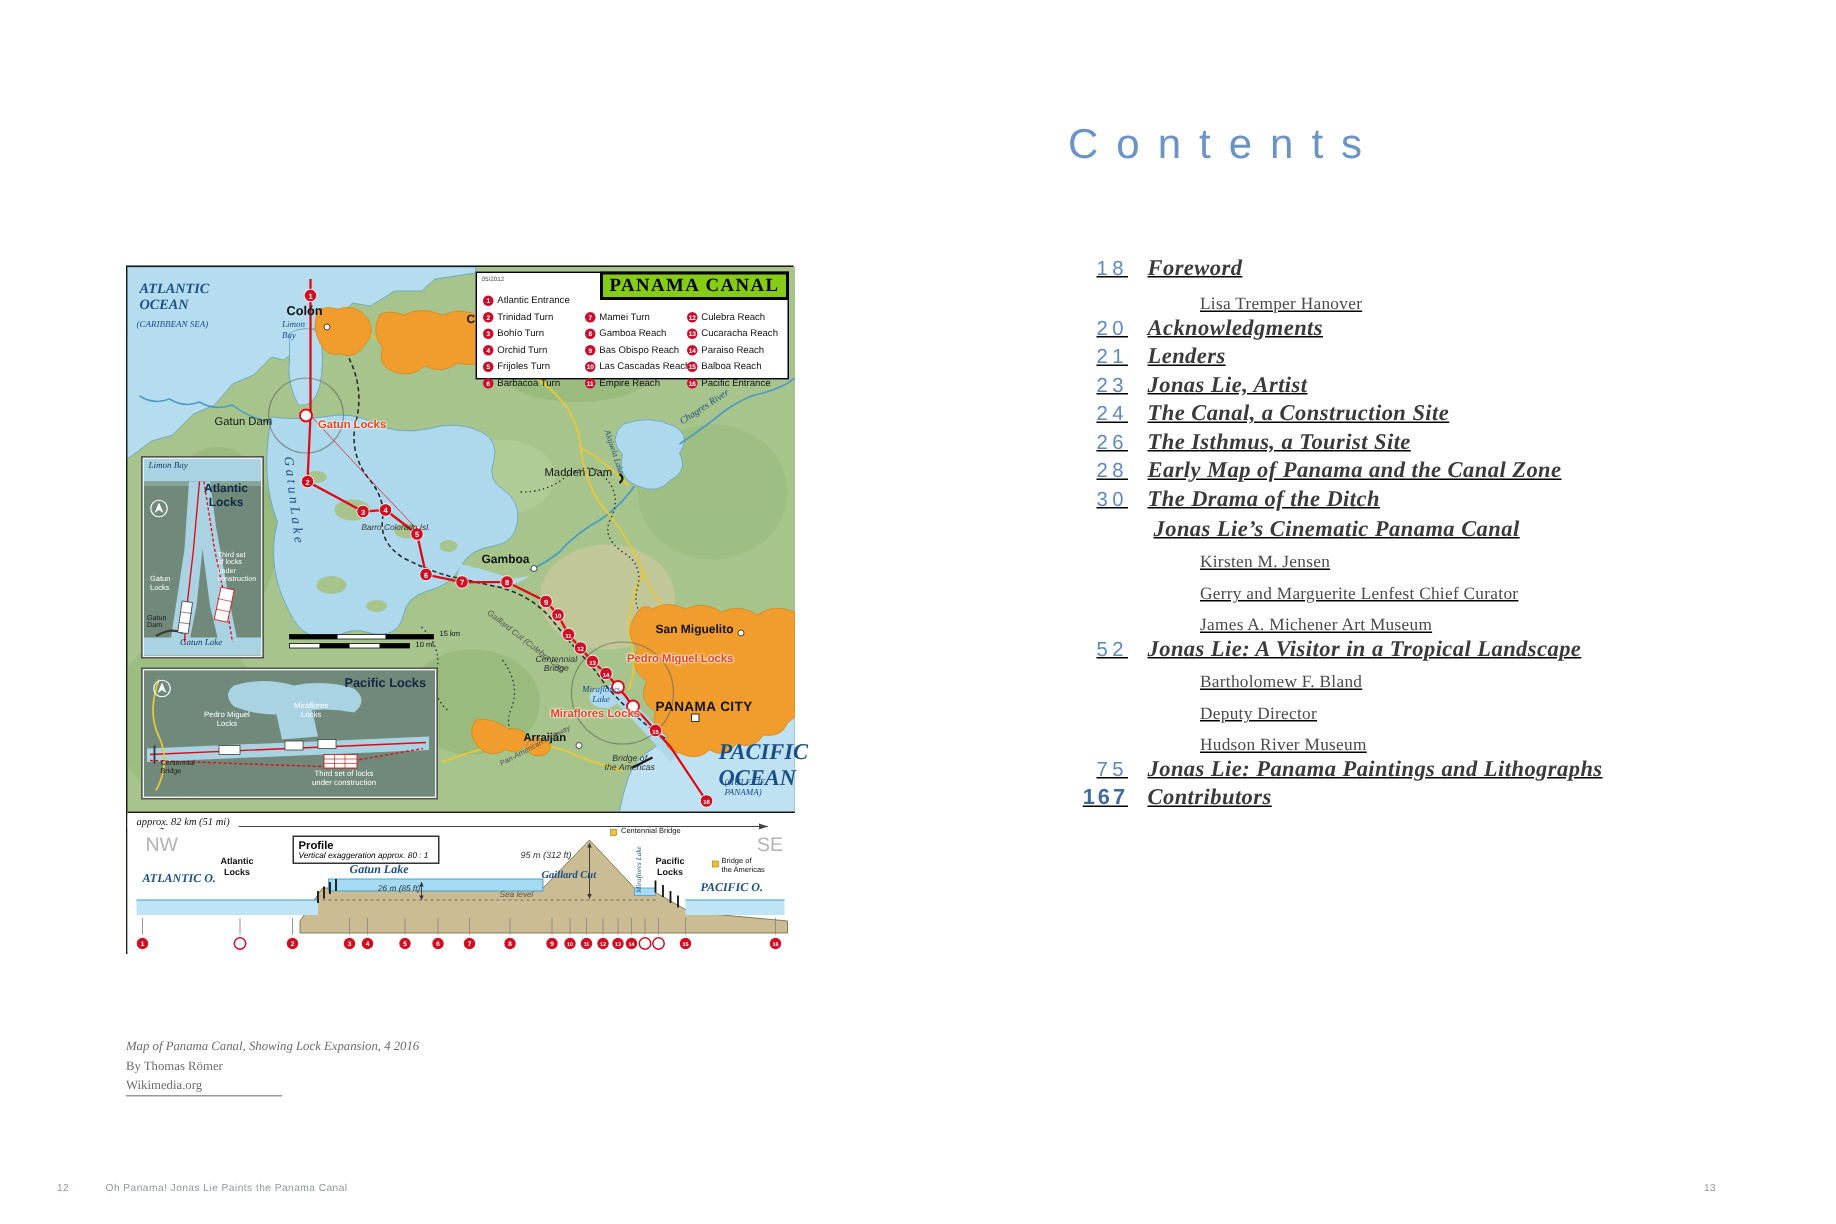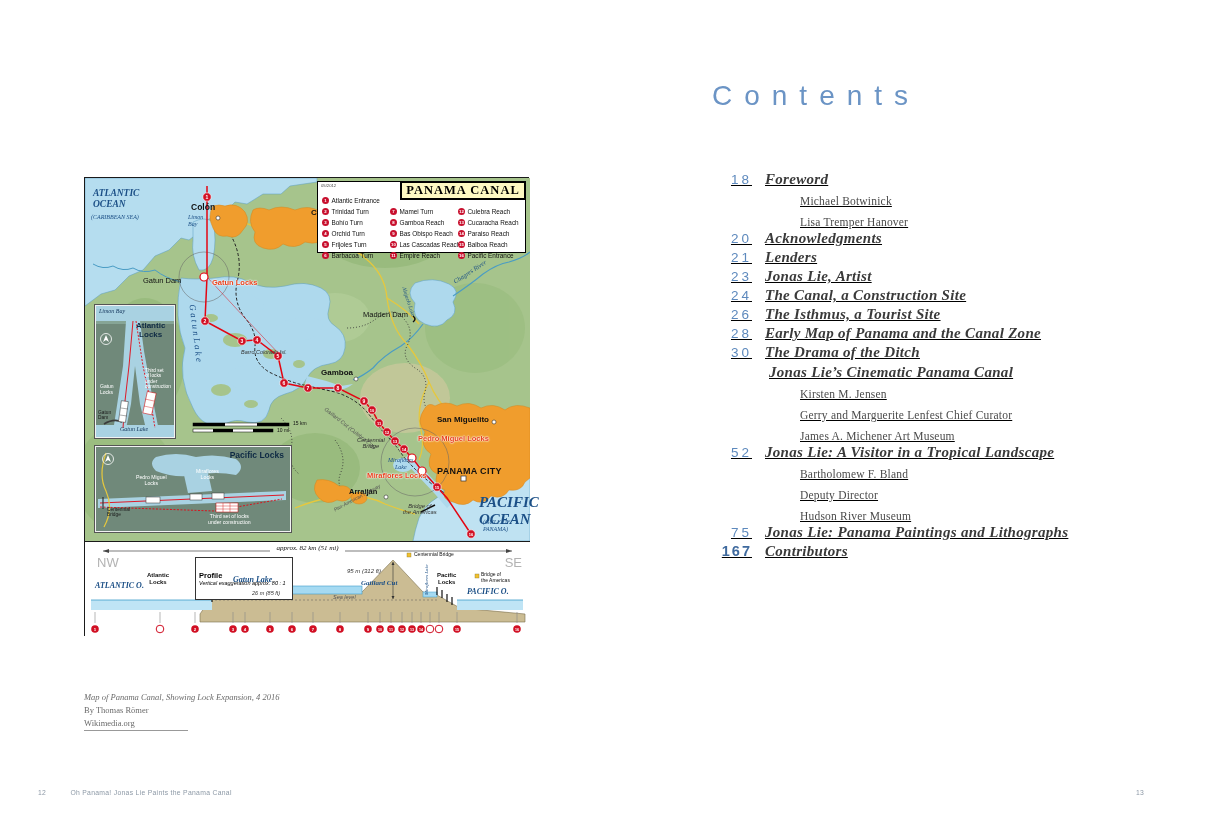--- a/index.html
+++ b/index.html
@@ -13,35 +13,35 @@
        font-family:"Liberation Sans",sans-serif;color:#111;}
   .it{font-style:italic;} .b{font-weight:bold;}
   .blue{color:#1b4f86;font-family:"Liberation Serif",serif;}
   .redlbl{color:#e8401c;font-weight:bold;
           text-shadow:0 0 2px #fff,0 0 2px #fff,0 0 1px #fff;}
   .whitelbl{color:#ffffff;}
   
   #legend{position:absolute;left:232px;top:3px;width:209px;height:72px;background:#fff;
           border:1px solid #000;box-sizing:border-box;font-family:"Liberation Sans",sans-serif;}
   #legend-title{position:absolute;left:82px;top:-1px;right:-1px;height:19px;border:2px solid #000;
-          background:#fef9c3;box-sizing:border-box;text-align:center;font-family:"Liberation Serif",serif;
+          background:#84cc16;box-sizing:border-box;text-align:center;font-family:"Liberation Serif",serif;
           font-weight:bold;font-size:12.5px;letter-spacing:1px;line-height:15px;}
   .lg-col{position:absolute;}
   .lg-item{display:flex;align-items:center;height:11px;font-size:6.4px;color:#111;}
   .lg-dot{width:7px;height:7px;border-radius:50%;background:#c8102e;color:#fff;font-size:4.3px;
           font-weight:bold;text-align:center;line-height:7px;margin-right:2.5px;flex:0 0 7px;}
   #legend-edition{position:absolute;left:3px;top:1px;font-size:4.2px;color:#444;}
   
   .inset{position:absolute;background:#70897a;border:1px solid #f2f2f2;
          outline:1px solid #555;box-sizing:border-box;}
   
   #profile{position:absolute;left:0;top:363px;width:445px;height:96px;background:#fff;
            border-top:1px solid #1a1a1a;box-sizing:border-box;overflow:hidden;}
   .pf-box{position:absolute;left:110px;top:15px;width:90px;border:1px solid #333;background:#fff;
-          padding:13px 3px;font-family:"Liberation Sans",sans-serif;}
+          padding:1px 3px;font-family:"Liberation Sans",sans-serif;}
   
   #caption{position:absolute;left:84px;top:691px;width:320px;font-size:8.5px;color:#6b6b6b;
            line-height:13px;font-family:"Liberation Serif",serif;}
   #caption .u{border-bottom:1px solid #999;display:inline-block;width:104px;}
   .footer{position:absolute;top:789px;font-family:"Liberation Sans",sans-serif;
           font-size:6.8px;color:#8d99a6;letter-spacing:0.3px;}
   
   #toc-heading{position:absolute;left:712px;top:80px;font-family:"Liberation Sans",sans-serif;
                font-size:28px;letter-spacing:12px;color:#6b94c5;}
   #toc{position:absolute;left:700px;top:170px;width:470px;}
@@ -478,21 +478,21 @@
             <text x="336" y="88.8" font-size="3.6">14</text>
           <circle cx="345" cy="87" r="3.8" fill="#fff" stroke="#d10f23" stroke-width="1"></circle>
           <circle cx="354" cy="87" r="3.8" fill="#fff" stroke="#d10f23" stroke-width="1"></circle>
           <circle cx="372" cy="87" r="3.8" fill="#d10f23"></circle>
             <text x="372" y="88.8" font-size="3.6">15</text>
           <circle cx="432" cy="87" r="3.8" fill="#d10f23"></circle>
             <text x="432" y="88.8" font-size="3.6">16</text>
         </g>
       </svg>
 
-      <div class="lbl it" style="left:0;right:0;top:3px;text-align:center;font-size:7px;font-family:'Liberation Serif',serif;"><span style="background:#fff;padding:0 6px;">approx. 82 km (51 mi)</span></div>
+      <div class="lbl it" style="left:0;right:0;top:3px;font-size:7px;font-family:'Liberation Serif',serif;"><span style="background:#fff;padding:0 6px;">approx. 82 km (51 mi)</span></div>
       <div class="lbl" style="left:12px;top:14px;font-size:13px;color:#b3b3b3;">NW</div>
       <div class="lbl" style="right:8px;top:14px;font-size:13px;color:#b3b3b3;">SE</div>
       <div class="pf-box">
         <div class="b" style="font-size:7.5px;">Profile</div>
         <div class="it" style="font-size:5.5px;">Vertical exaggeration approx. 80 : 1</div>
       </div>
       <div class="lbl b" style="left:62px;top:30px;font-size:6px;text-align:center;">Atlantic
 Locks</div>
       <div class="lbl it b blue" style="left:148px;top:34px;font-size:8px;">Gatun Lake</div>
       <div class="lbl it" style="left:167px;top:48px;font-size:5.5px;color:#333;">26 m (85 ft)</div>
@@ -521,24 +521,20 @@
     <span style="margin-left:22px;">Oh Panama! Jonas Lie Paints the Panama Canal</span>
   </div>
 
   <div id="toc-heading">Contents</div>
 
   <div id="toc">
       <div class="toc-row entry first-entry">
       <span class="toc-num">18</span>
       <span class="toc-text">Foreword</span>
     </div>
-      <div class="toc-row person pfirst">
-      <span class="toc-num"></span>
-      <span class="toc-text">Michael Botwinick</span>
-    </div>
       <div class="toc-row person">
       <span class="toc-num"></span>
       <span class="toc-text">Lisa Tremper Hanover</span>
     </div>
       <div class="toc-row entry">
       <span class="toc-num">20</span>
       <span class="toc-text">Acknowledgments</span>
     </div>
       <div class="toc-row entry">
       <span class="toc-num">21</span>

